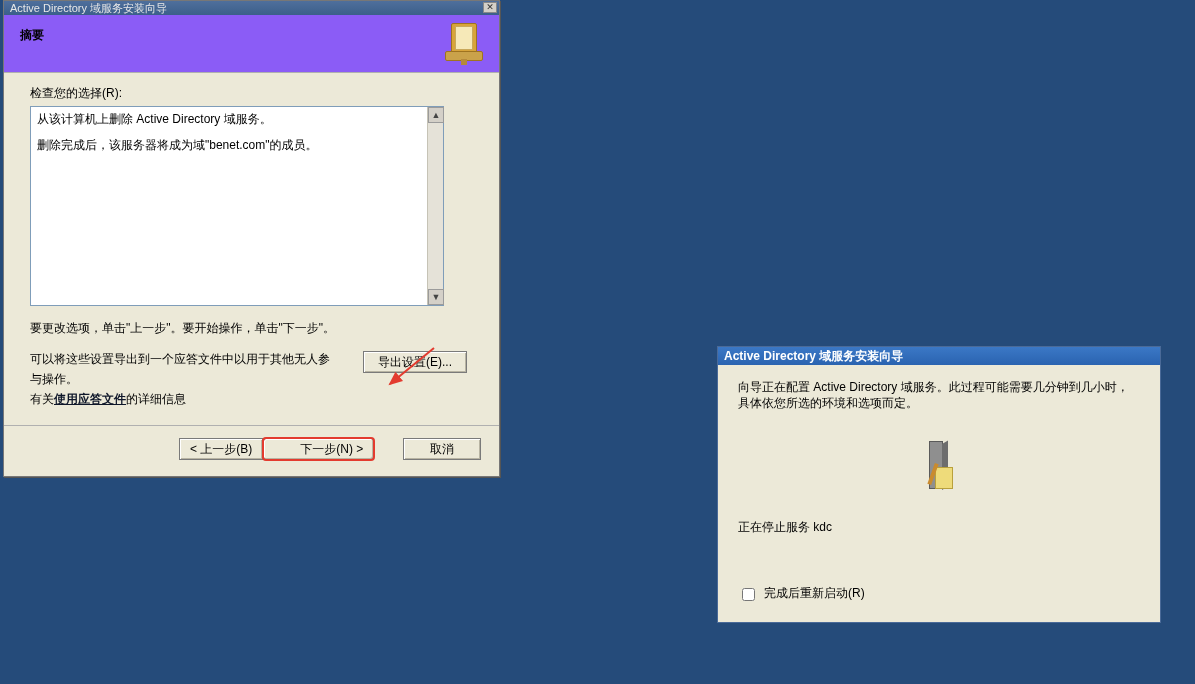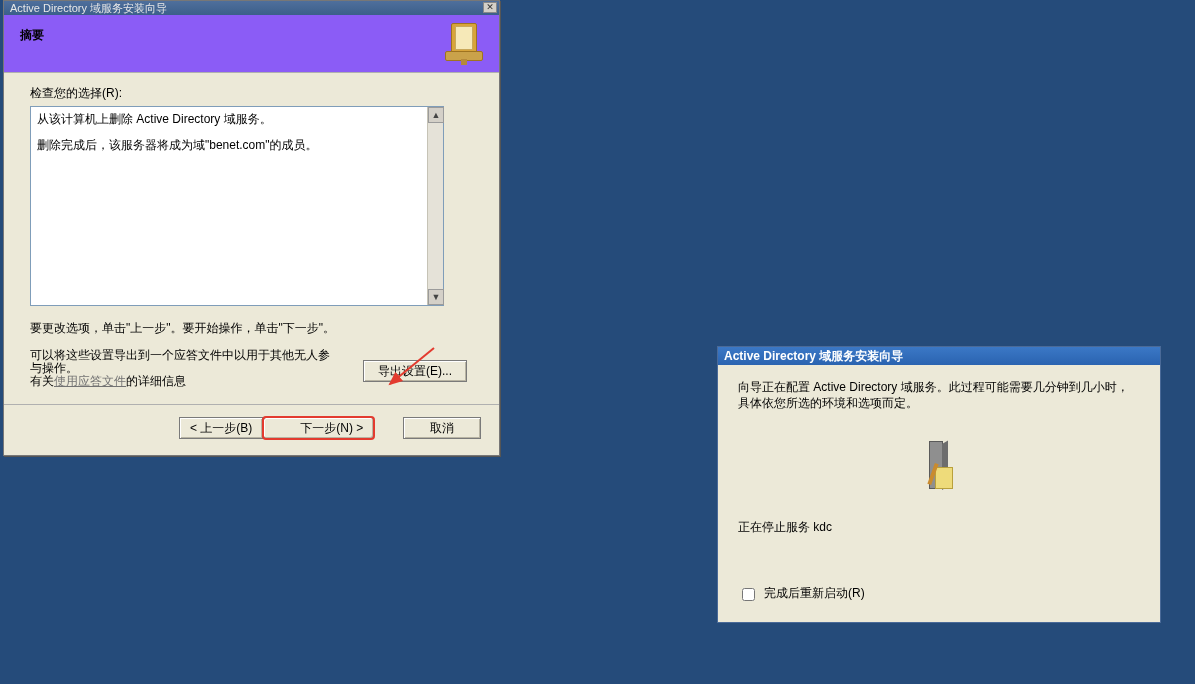--- a/index.html
+++ b/index.html
@@ -100,33 +100,33 @@
     font-size: 9px;
     text-align: center;
     line-height: 14px;
     color: #444;
   }
   .review-box .sbar .sup { top: 0; }
   .review-box .sbar .sdn { bottom: 0; }
 
   .instr { margin-top: 14px; }
   .export-row { margin-top: 12px; display: flex; align-items: flex-start; }
-  .export-text { width: 300px; line-height: 13px; }
+  .export-text { width: 300px; line-height: 20px; }
   .winbtn {
     background: #ece9d8;
     border: 1px solid #7a7a7a;
     box-shadow: inset 1px 1px 0 #fff, inset -1px -1px 0 #b8b4a3;
     padding: 2px 10px;
     height: 22px;
     font-family: inherit;
     font-size: 12px;
     cursor: pointer;
     white-space: nowrap;
   }
-  .link { color: #737373; text-decoration: underline; cursor: pointer; }
+  .link { color: #0f172a; text-decoration: underline; cursor: pointer; font-weight: bold; }
 
   .dlg1-sep { height: 1px; background:#b0b0b0; margin: 8px 0 0 0; box-shadow: 0 1px 0 #fff; }
 
   .dlg1-footer {
     height: 50px;
     padding: 12px 18px 0 0;
     text-align: right;
     background: #ece9d8;
     position: relative;
   }
@@ -227,21 +227,21 @@
         <div class="sdn">▼</div>
       </div>
     </div>
     <div class="instr">要更改选项，单击"上一步"。要开始操作，单击"下一步"。</div>
     <div class="export-row">
       <div class="export-text">
         <span>可以将这些设置导出到一个应答文件中以用于其他无人参与操作。</span><br>
         <span>有关</span><span class="link">使用应答文件</span><span>的详细信息</span>
       </div>
       <div style="flex:1"></div>
-      <button class="winbtn" style="margin-top:11px; margin-right:-4px; min-width:104px;">导出设置(E)...</button>
+      <button class="winbtn" style="margin-top:2px; margin-right:-4px; min-width:104px;">导出设置(E)...</button>
     </div>
   </div>
   <div class="dlg1-sep"></div>
   <div class="dlg1-footer">
     <button class="winbtn">&lt; 上一步(B)</button><button class="winbtn highlight-next">下一步(N) &gt;</button>
     <span class="gap"></span>
     <button class="winbtn">取消</button>
   </div>
 </div>
 

